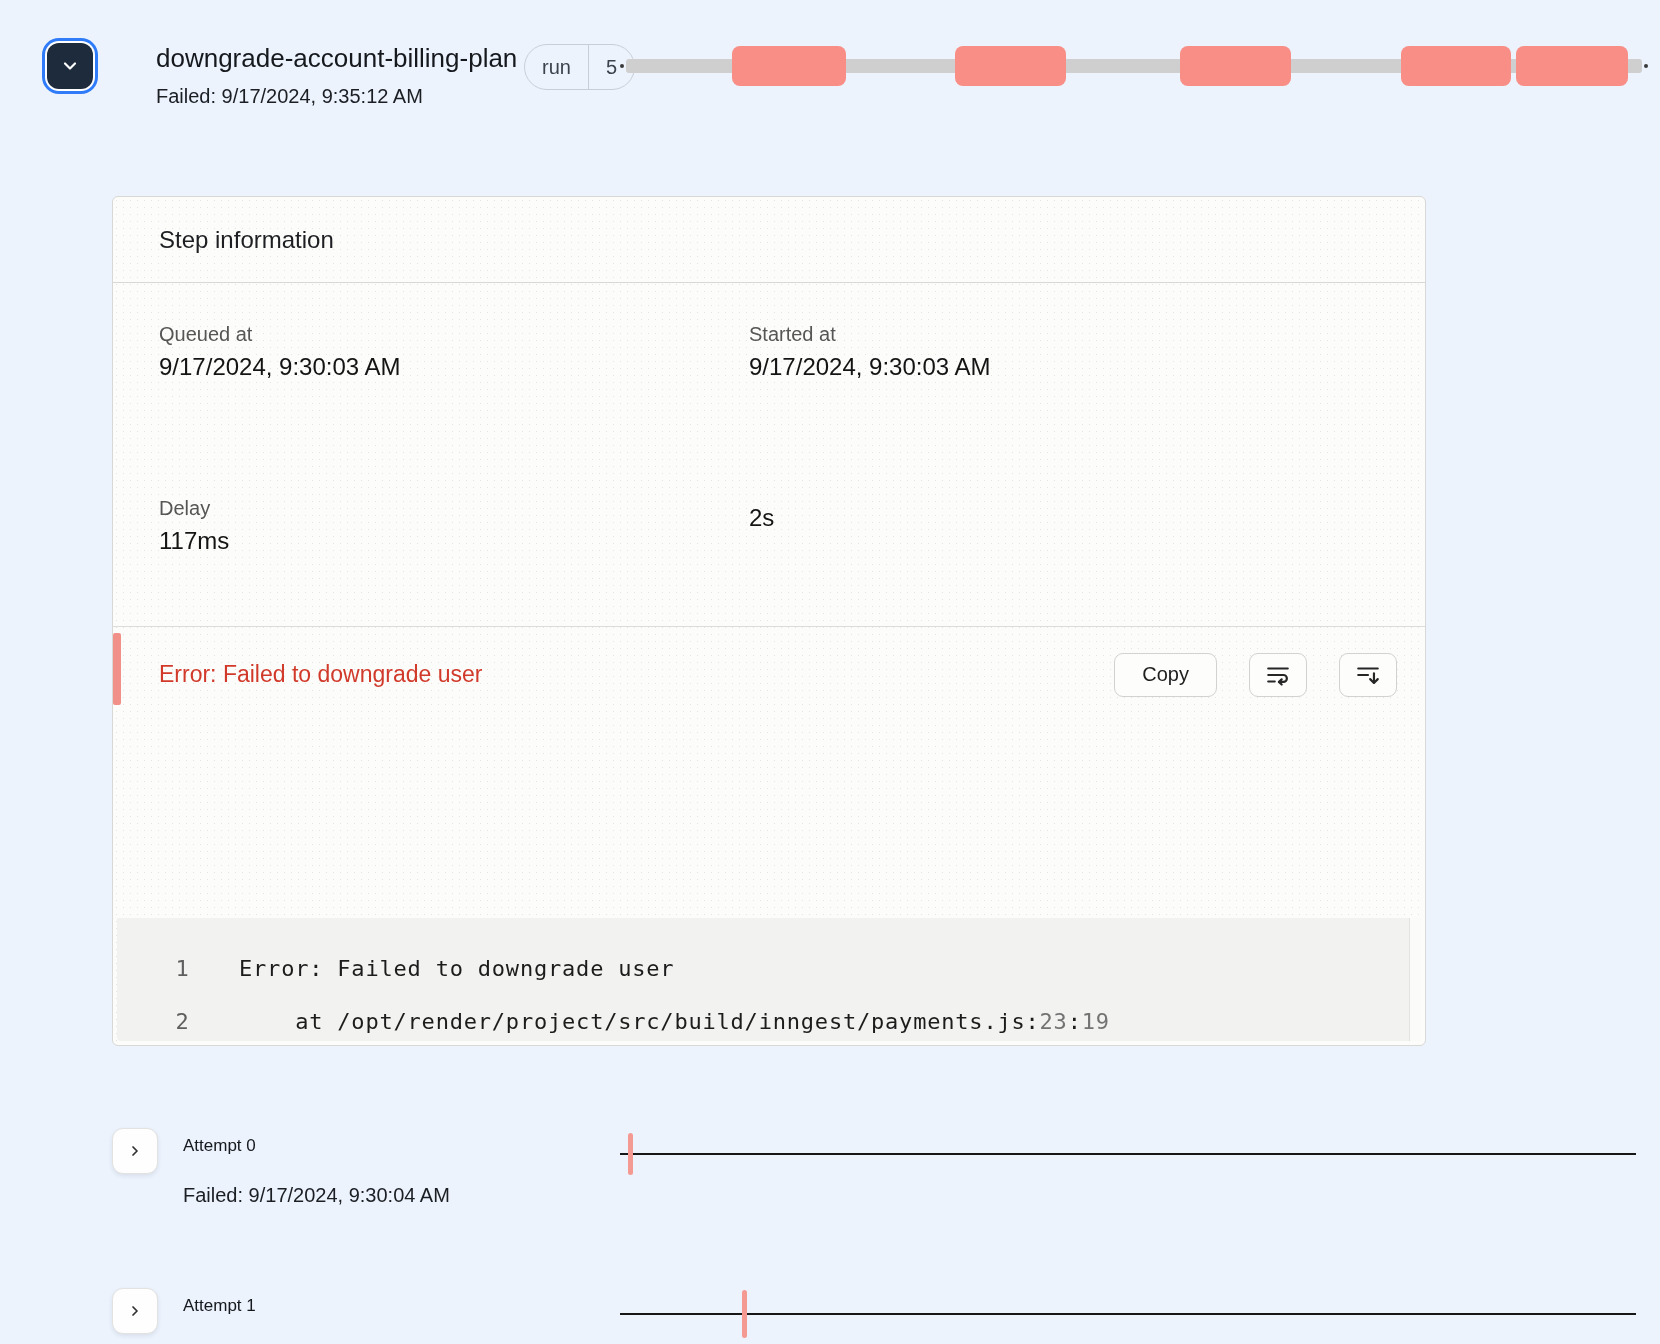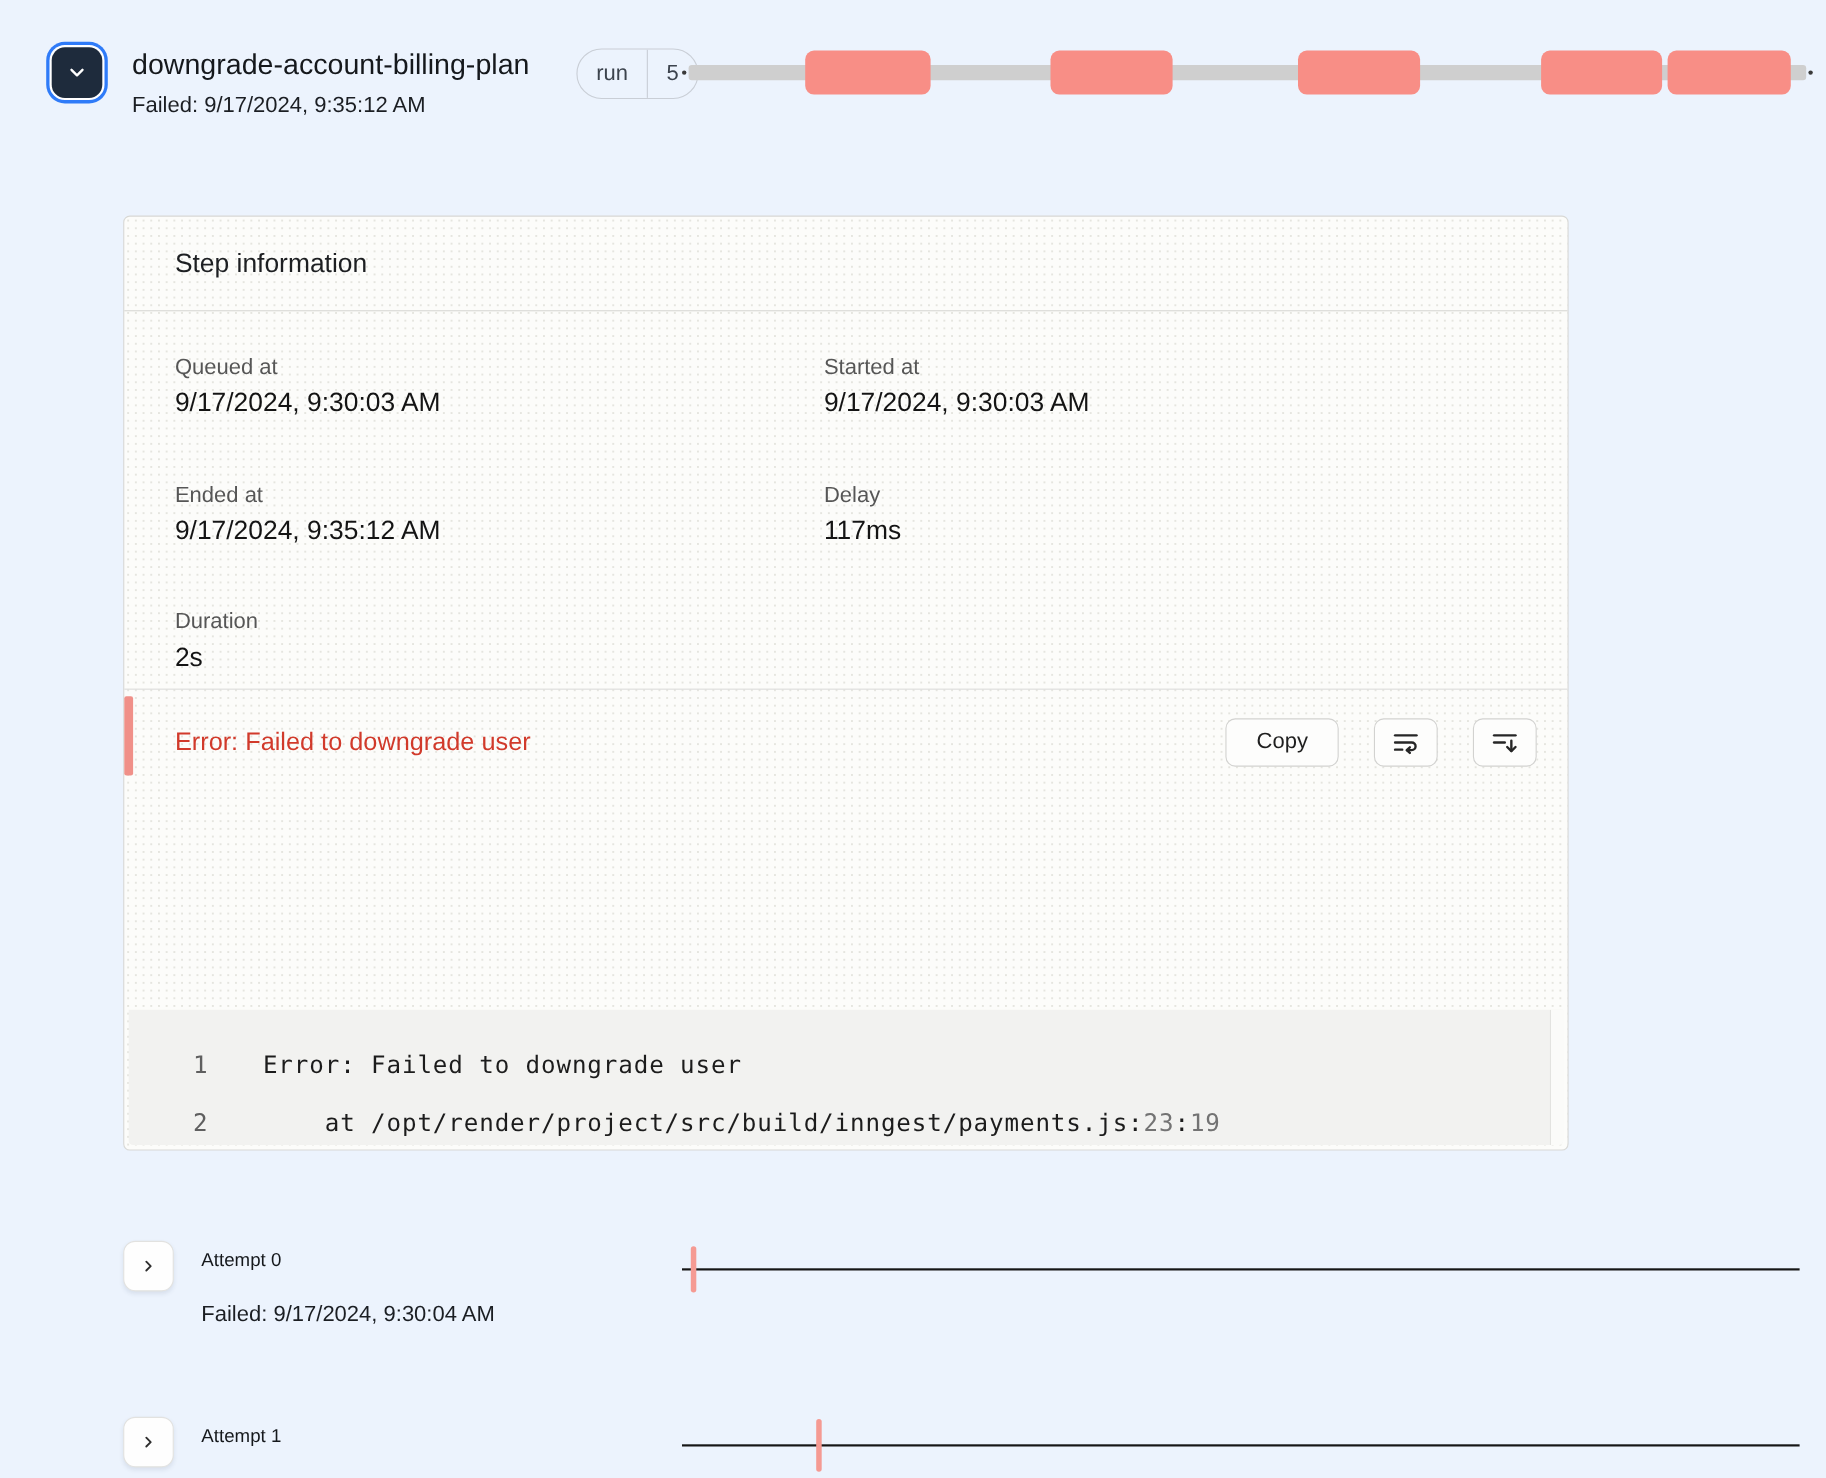--- a/index.html
+++ b/index.html
@@ -5,21 +5,21 @@
   * { margin: 0; padding: 0; box-sizing: border-box; }
   html, body { width: 1660px; height: 1344px; overflow: hidden; }
   body {
     font-family: "Liberation Sans", sans-serif;
     background: #ecf3fd;
     color: #1a1a1a;
   }
   #stage { position: relative; width: 1660px; height: 1344px; }
 
   
-  .header-left { position: absolute; left: 44px; top: 40px; display: flex; align-items: flex-start; }
+  .header-left { position: absolute; left: 44px; top: 40px; display: flex; align-items: flex-start; gap: 36px; }
   .collapse-btn {
     width: 46px; height: 46px; border-radius: 12px; border: none; cursor: pointer;
     background: #1e2b3c; display: flex; align-items: center; justify-content: center;
     box-shadow: 0 0 0 2px #ffffff, 0 0 0 5px #2f7bf8;
     margin-top: 3px; margin-left: 3px; flex: 0 0 auto;
   }
   .head-text { margin-left: 27px; }
   .step-title { font-size: 26px; line-height: 37px; font-weight: 400; color: #15181c; width: 390px; }
   .step-status { font-size: 20px; color: #1b1e23; margin-top: 8px; }
 
@@ -145,29 +145,24 @@
     <div class="fields" id="fields">
         <div class="field">
           <div class="f-label">Queued at</div>
           <div class="f-value">9/17/2024, 9:30:03 AM</div>
         </div>
         <div class="field">
           <div class="f-label">Started at</div>
           <div class="f-value">9/17/2024, 9:30:03 AM</div>
         </div>
         <div class="field">
-          <div class="f-label">Ended at</div>
-          <div class="f-value">9/17/2024, 9:35:12 AM</div>
-        </div>
-        <div class="field">
           <div class="f-label">Delay</div>
           <div class="f-value">117ms</div>
         </div>
         <div class="field">
-          <div class="f-label">Duration</div>
           <div class="f-value">2s</div>
         </div>
       </div>
 
     <div class="error-banner">
       <div class="error-accent"></div>
       <div class="error-message">Error: Failed to downgrade user</div>
       <div class="error-actions">
         <button class="btn text">Copy</button>
         <button class="btn icon">

